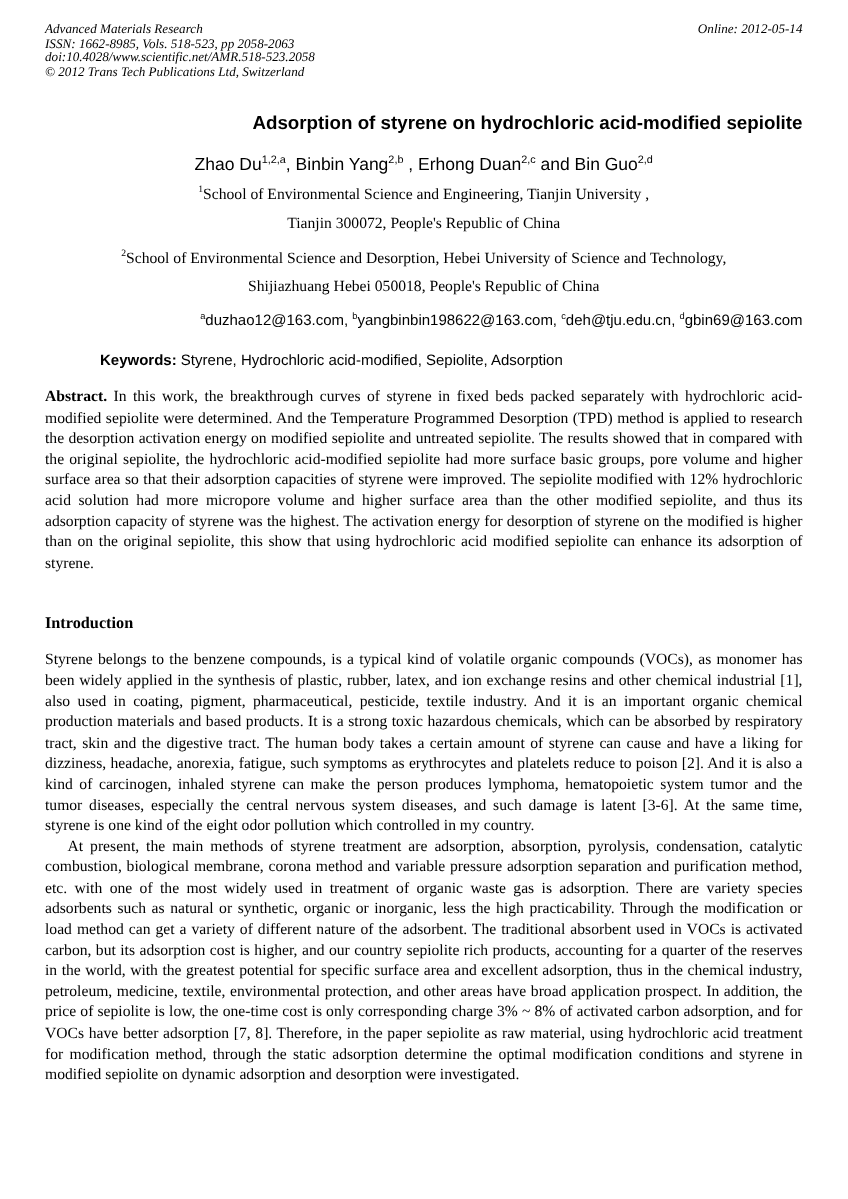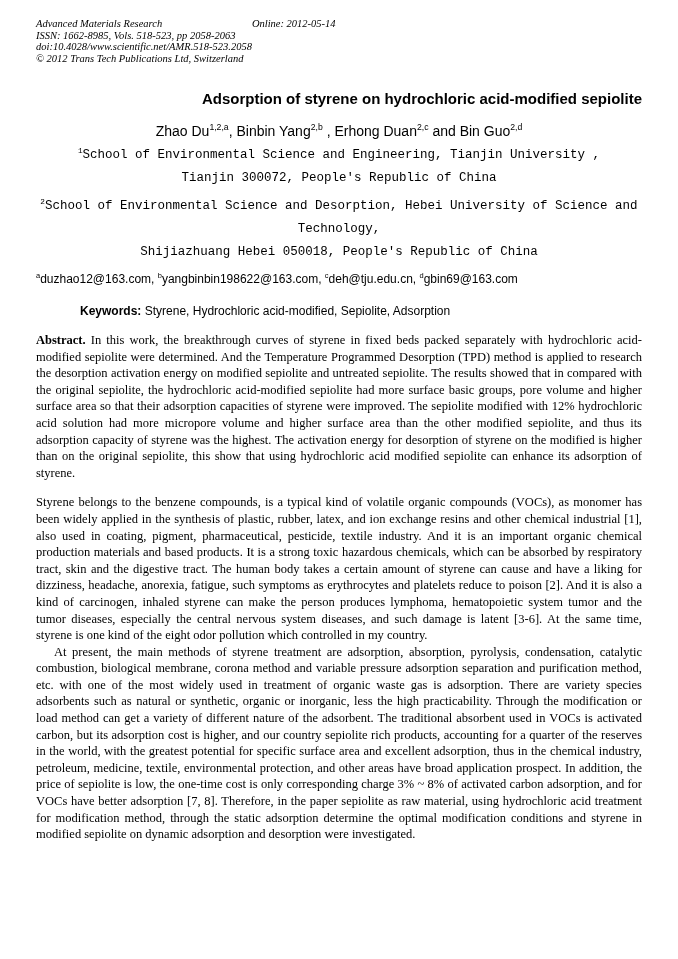--- a/index.html
+++ b/index.html
@@ -9,20 +9,21 @@
     height: 959px;
     margin: 0 auto;
     background: #ffffff;
     color: #000000;
     padding: 18px 36px 0 36px;
     font-family: "Liberation Serif", serif;
     overflow: hidden;
   }
   .hdr {
     display: flex;
+    justify-content: space-between;
     align-items: flex-start;
     font-style: italic;
     font-size: 10.5px;
     line-height: 11.5px;
   }
   .hdr-left div { white-space: nowrap; }
   .hdr-right { white-space: nowrap; }
   .title {
     text-align: right;
     font-family: "Liberation Sans", sans-serif;
@@ -32,27 +33,27 @@
   }
   .authors {
     text-align: center;
     font-family: Liberation Sans, sans-serif;
     font-size: 14px;
     margin-top: 16px;
   }
   sup { font-size: 0.62em; vertical-align: super; line-height: 0; }
   .affil {
     text-align: center;
-    font-family: Liberation Mono, monospace;
+    font-family: Liberation Serif, serif;
     font-size: 12.5px;
     line-height: 23px;
     margin-top: 5px;
   }
   .emails {
-    text-align: left;
+    text-align: right;
     font-family: "Liberation Sans", sans-serif;
     font-size: 12px;
     margin-top: 8px;
   }
   .keywords {
     font-family: "Liberation Sans", sans-serif;
     font-size: 12px;
     margin-top: 18px;
     padding-left: 44px;
   }
@@ -109,18 +110,19 @@
   </div>
 
   <div class="emails">
     <span><sup>a</sup><span>duzhao12@163.com, </span></span><span><sup>b</sup><span>yangbinbin198622@163.com, </span></span><span><sup>c</sup><span>deh@tju.edu.cn, </span></span><span><sup>d</sup><span>gbin69@163.com</span></span>
   </div>
 
   <p class="keywords"><b>Keywords:</b><span> Styrene, Hydrochloric acid-modified, Sepiolite, Adsorption</span></p>
 
   <p class="abstract"><b>Abstract.</b><span> In this work, the breakthrough curves of styrene in fixed beds packed separately with hydrochloric acid-modified sepiolite were determined. And the Temperature Programmed Desorption (TPD) method is applied to research the desorption activation energy on modified sepiolite and untreated sepiolite. The results showed that in compared with the original sepiolite, the hydrochloric acid-modified sepiolite had more surface basic groups, pore volume and higher surface area so that their adsorption capacities of styrene were improved. The sepiolite modified with 12% hydrochloric acid solution had more micropore volume and higher surface area than the other modified sepiolite, and thus its adsorption capacity of styrene was the highest. The activation energy for desorption of styrene on the modified is higher than on the original sepiolite, this show that using hydrochloric acid modified sepiolite can enhance its adsorption of styrene.</span></p>
 
+  <h2 class="section-heading">Introduction</h2>
 
   <p class="body-par">Styrene belongs to the benzene compounds, is a typical kind of volatile organic compounds (VOCs), as monomer has been widely applied in the synthesis of plastic, rubber, latex, and ion exchange resins and other chemical industrial [1], also used in coating, pigment, pharmaceutical, pesticide, textile industry. And it is an important organic chemical production materials and based products. It is a strong toxic hazardous chemicals, which can be absorbed by respiratory tract, skin and the digestive tract. The human body takes a certain amount of styrene can cause and have a liking for dizziness, headache, anorexia, fatigue, such symptoms as erythrocytes and platelets reduce to  poison [2]. And it is also a kind of carcinogen, inhaled styrene can make the person produces lymphoma, hematopoietic system tumor and the tumor diseases, especially the central nervous system diseases, and such damage is latent [3-6]. At the same time, styrene is one kind of the eight odor pollution which controlled in my country.</p>
 
   <p class="body-par no-gap indent">At present, the main methods of styrene treatment are adsorption, absorption, pyrolysis, condensation, catalytic combustion, biological membrane, corona method and variable pressure adsorption separation and purification method, etc. with one of the most widely used in treatment of organic waste gas is adsorption. There are variety species adsorbents such as natural or synthetic, organic or inorganic, less the high practicability. Through the modification or load method can get a variety of different nature of the adsorbent. The traditional absorbent used in VOCs is activated carbon, but its adsorption cost is higher, and our country sepiolite rich products, accounting for a quarter of the reserves in the world, with the greatest potential for specific surface area and excellent adsorption, thus in the chemical industry, petroleum, medicine, textile, environmental protection, and other areas have broad application prospect. In addition, the price of sepiolite is low, the one-time cost is only corresponding charge 3% ~ 8% of activated carbon adsorption, and for VOCs have better adsorption [7, 8]. Therefore, in the  paper sepiolite as raw material, using hydrochloric acid treatment for modification method, through the static adsorption determine the optimal modification conditions and styrene in modified sepiolite on dynamic adsorption and desorption were investigated.</p>
 
 </div>
 
 </body></html>

